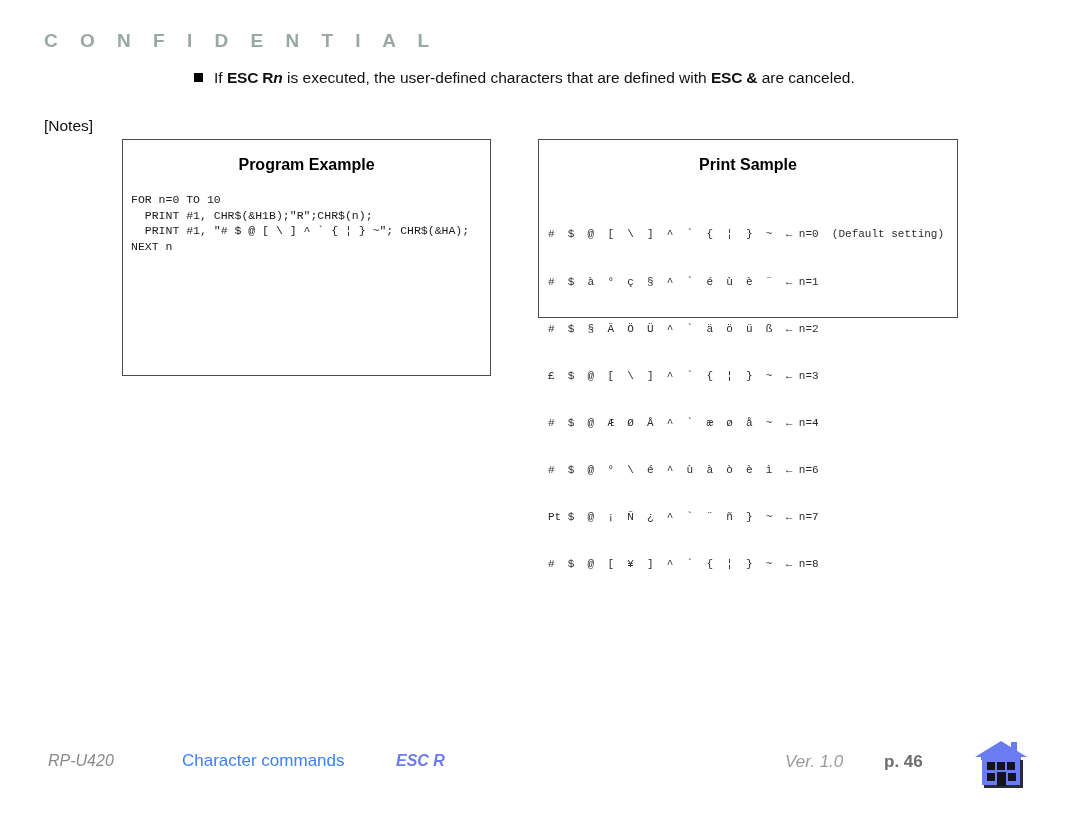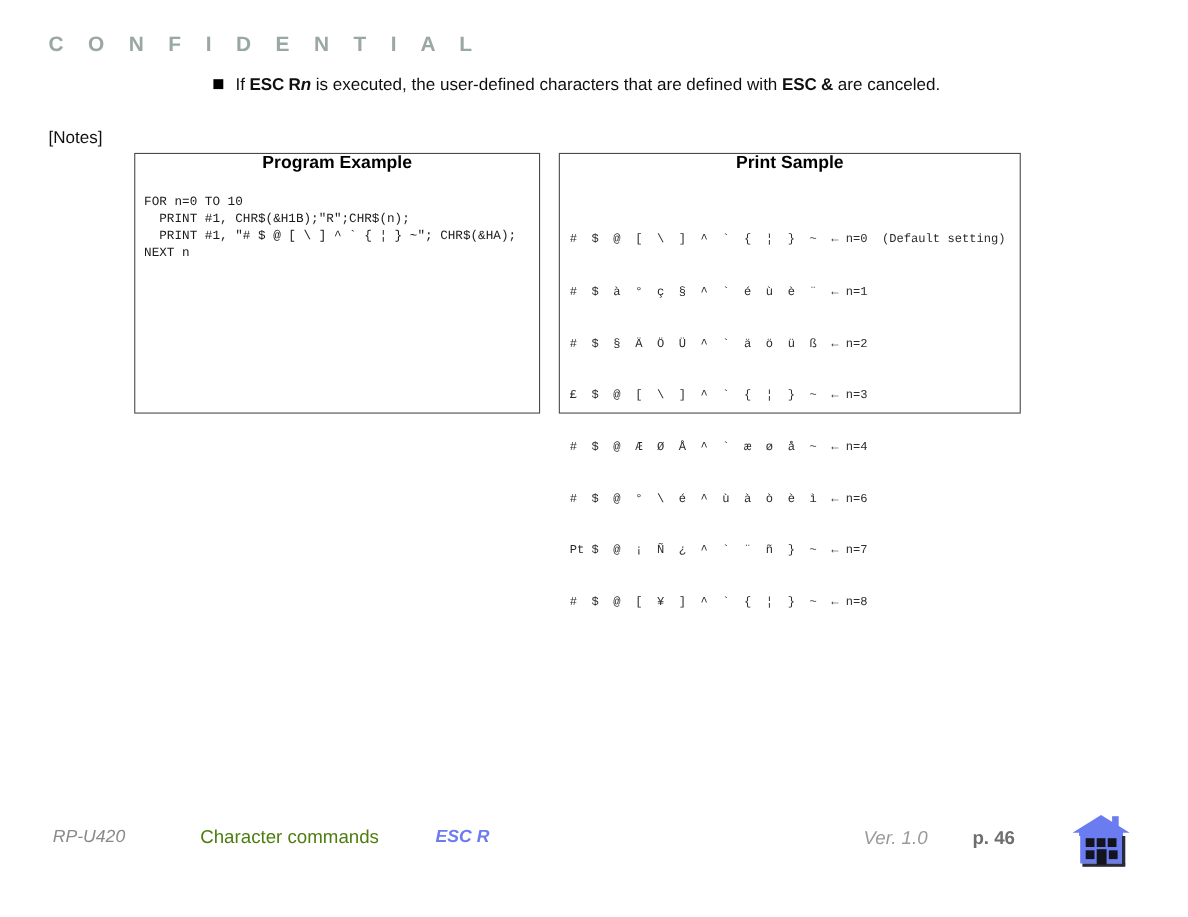--- a/index.html
+++ b/index.html
@@ -71,30 +71,30 @@
     background: #ffffff;
     box-sizing: border-box;
   }
   #program-example-panel {
     left: 122px;
     top: 139px;
     width: 369px;
     height: 237px;
   }
   #print-sample-panel {
-    left: 508px;
+    left: 538px;
     top: 139px;
     width: 420px;
-    height: 237px;
+    height: 179px;
   }
   .panel-title {
     text-align: center;
     font-weight: bold;
     font-size: 16px;
-    margin-top: 0;
+    margin-top: 16px;
     color: #000000;
   }
 
   #program-code {
     margin: 18px 0 11px 8px;
     font-family: "Liberation Mono", monospace;
     font-size: 11.5px;
     line-height: 15.6px;
     white-space: pre;
     color: #1a1a1a;
@@ -124,21 +124,21 @@
     top: 10px;
     font-size: 16px;
     font-style: italic;
     color: #8a8a8a;
   }
   #footer-section {
     position: absolute;
     left: 182px;
     top: 9px;
     font-size: 17px;
-    color: #4d7c0f;
+    color: #3b82f6;
   }
   #footer-command {
     position: absolute;
     left: 396px;
     top: 10px;
     font-size: 16px;
     font-style: italic;
     font-weight: bold;
     color: #6c7cf0;
   }

